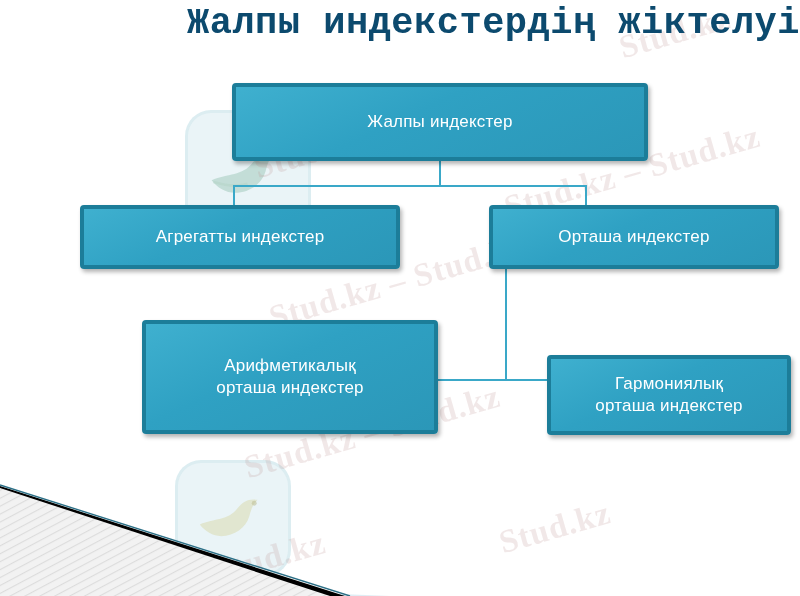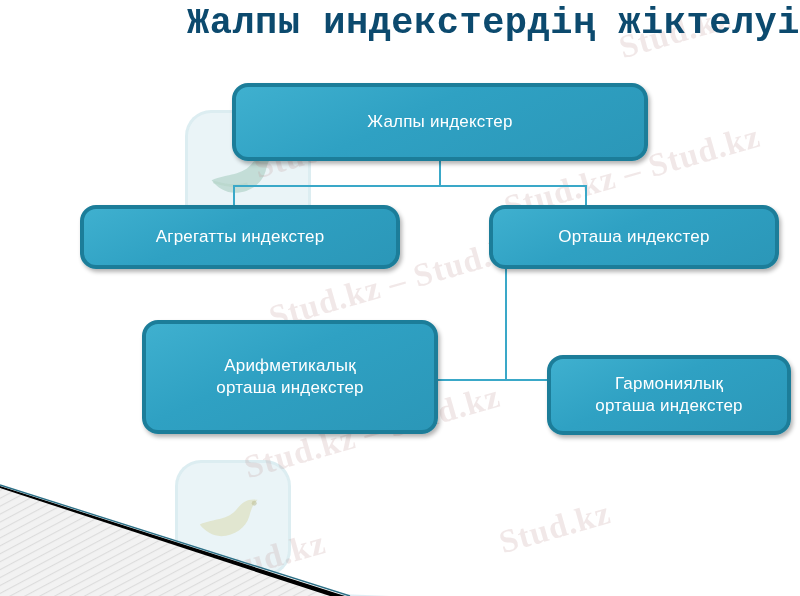--- a/index.html
+++ b/index.html
@@ -55,21 +55,21 @@
     background: #3aa8c8;
     z-index: 8;
   }
   .conn.h { height: 2px; }
   .conn.v { width: 2px; }
 
   
   .node {
     position: absolute;
     box-sizing: border-box;
-    border-radius: 16px;
+    border-radius: 4px;
     border: 4px solid #1c7d99;
     background: linear-gradient(155deg, #3fb0cf 0%, #2fa1c3 42%, #2b97b8 100%);
     box-shadow: 2px 3px 4px rgba(0,0,0,0.30);
     display: flex;
     align-items: center;
     justify-content: center;
     z-index: 10;
   }
   .node .label {
     color: #ffffff;

